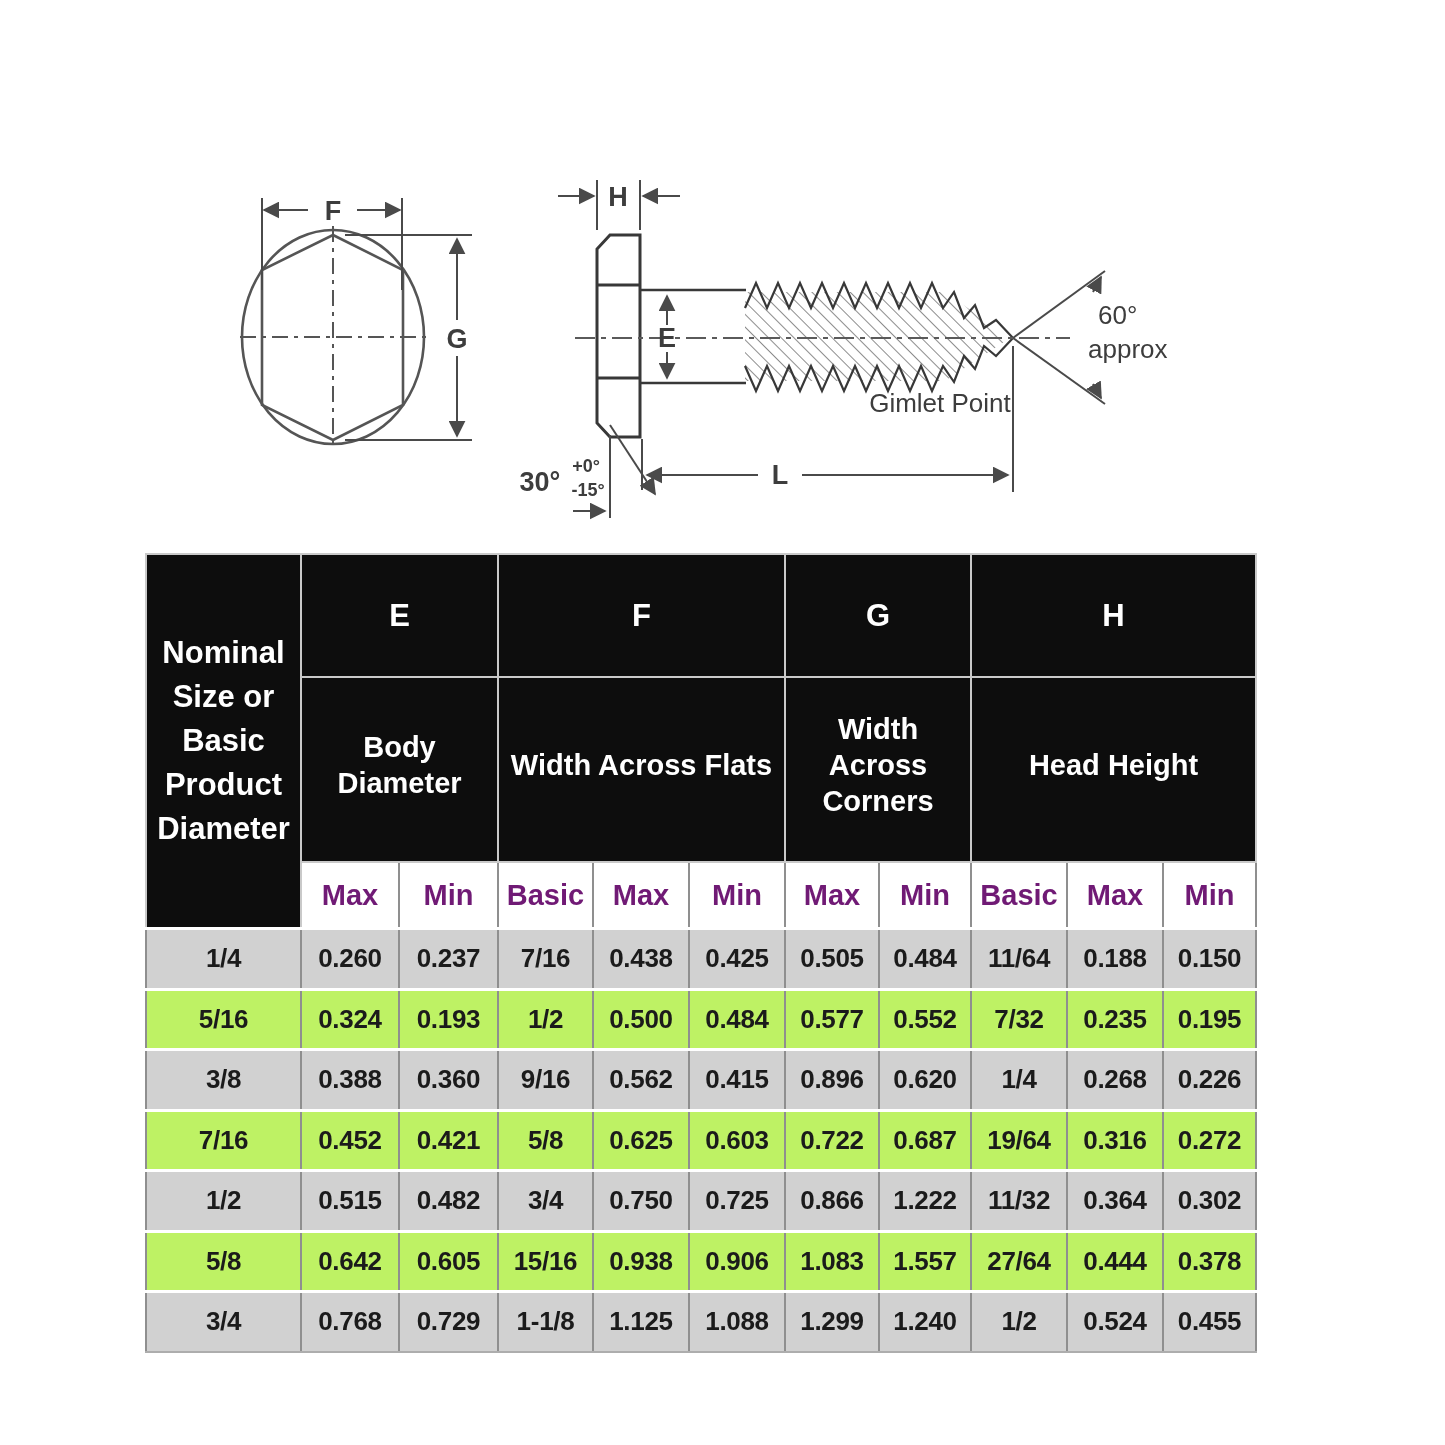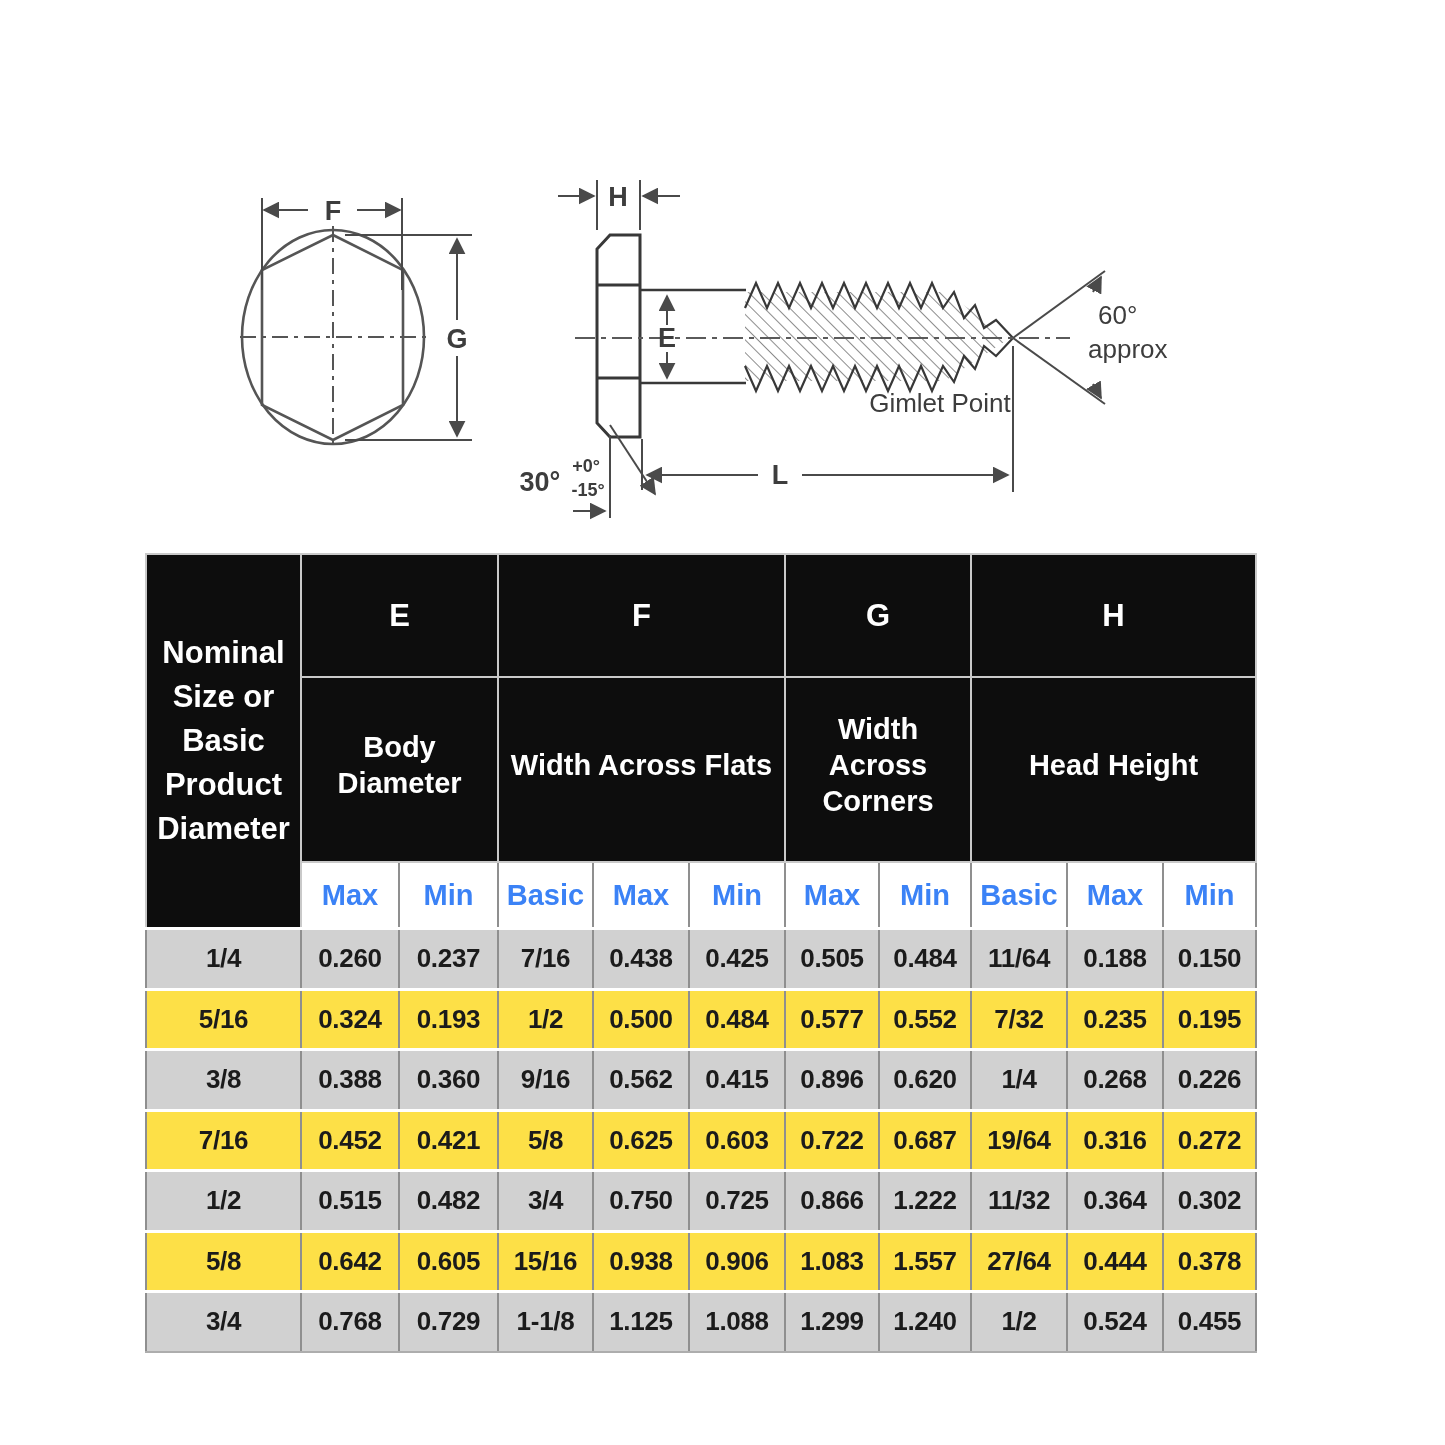--- a/index.html
+++ b/index.html
@@ -29,31 +29,31 @@
     background:#0d0d0d;color:#ffffff;border:2px solid #c9c9c9;
     font-weight:bold;
   }
   td.corner{
     font-size:28px;line-height:1.42;padding:0 0;vertical-align:middle;
   }
   .row-letter td{height:119px;font-size:31px;}
   .row-name td{height:172px;vertical-align:bottom;padding-bottom:10px;font-size:29px;line-height:1.25;}
   .row-sub td{height:62px;}
   td.sub{
-    background:#ffffff;color:#3b82f6;font-weight:bold;font-size:29px;
+    background:#ffffff;color:#701a75;font-weight:bold;font-size:29px;
     border-left:2px solid #8f8f8f;border-right:2px solid #8f8f8f;
     border-top:2px solid #c9c9c9;border-bottom:3px solid #ffffff;
   }
   .row-data td{height:55.5px;font-size:26px;font-weight:bold;color:#1b1b1b;
     border-left:2px solid #8f8f8f;border-right:2px solid #8f8f8f;
     border-top:3px solid #ffffff;border-bottom:3px solid #ffffff;
     letter-spacing:-0.3px;
   }
   .row-data.alt td{background:#d1d1d1;margin-top:8px;}
-  .row-data.base td{background:#fde047;}
+  .row-data.base td{background:#bef264;}
   #spec-table tr.last td{border-bottom:2px solid #adadad;}
 </style>
 </head>
 <body>
 
 <div class="canvas">
 
   <svg id="diagram" viewBox="0 0 1150 420">
     <defs>
       <marker id="arr" viewBox="0 0 10 10" refX="9" refY="5" markerWidth="8.5" markerHeight="8.5" orient="auto">

